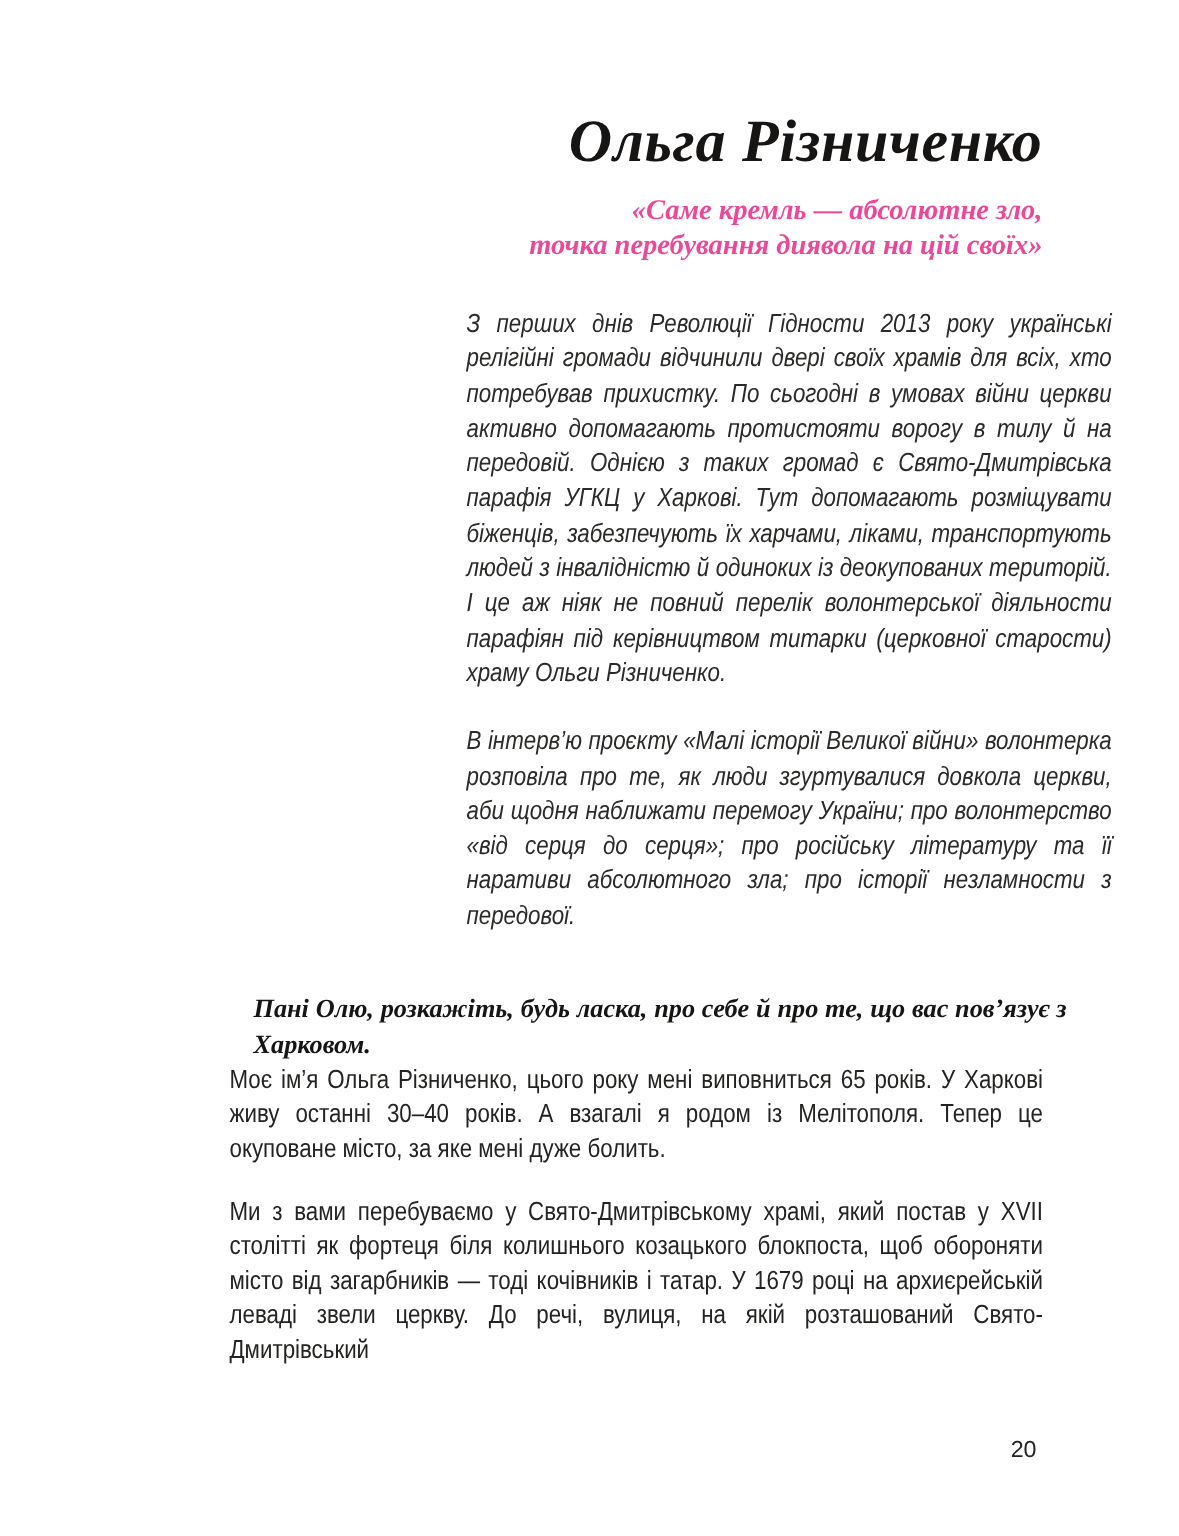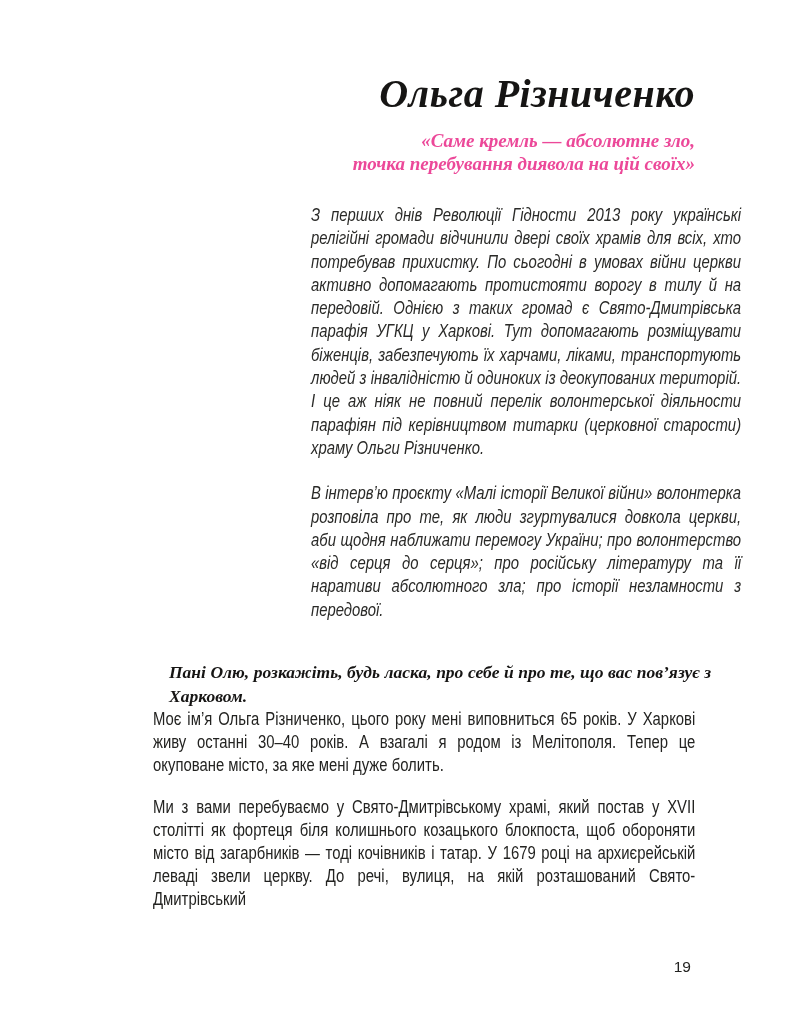--- a/index.html
+++ b/index.html
@@ -139,15 +139,15 @@
     </div>
   </div>
 
   <p class="question">Пані Олю, розкажіть, будь ласка, про себе й про те, що вас пов’язує з Харковом.</p>
 
   <div class="answers">
     <p>Моє ім’я Ольга Різниченко, цього року мені виповниться 65 років. У Харкові живу останні 30–40 років. А взагалі я родом із Мелітополя. Тепер це окуповане місто, за яке мені дуже болить.</p>
     <p>Ми з вами перебуваємо у Свято-Дмитрівському храмі, який постав у XVII столітті як фортеця біля колишнього козацького блокпоста, щоб обороняти місто від загарбників — тоді кочівників і татар. У 1679 році на архиєрейській леваді звели церкву. До речі, вулиця, на якій розташований Свято-Дмитрівський</p>
   </div>
 
-  <div class="page-number">19</div>
+  <div class="page-number">20</div>
 
 </div>
 
 </body></html>

